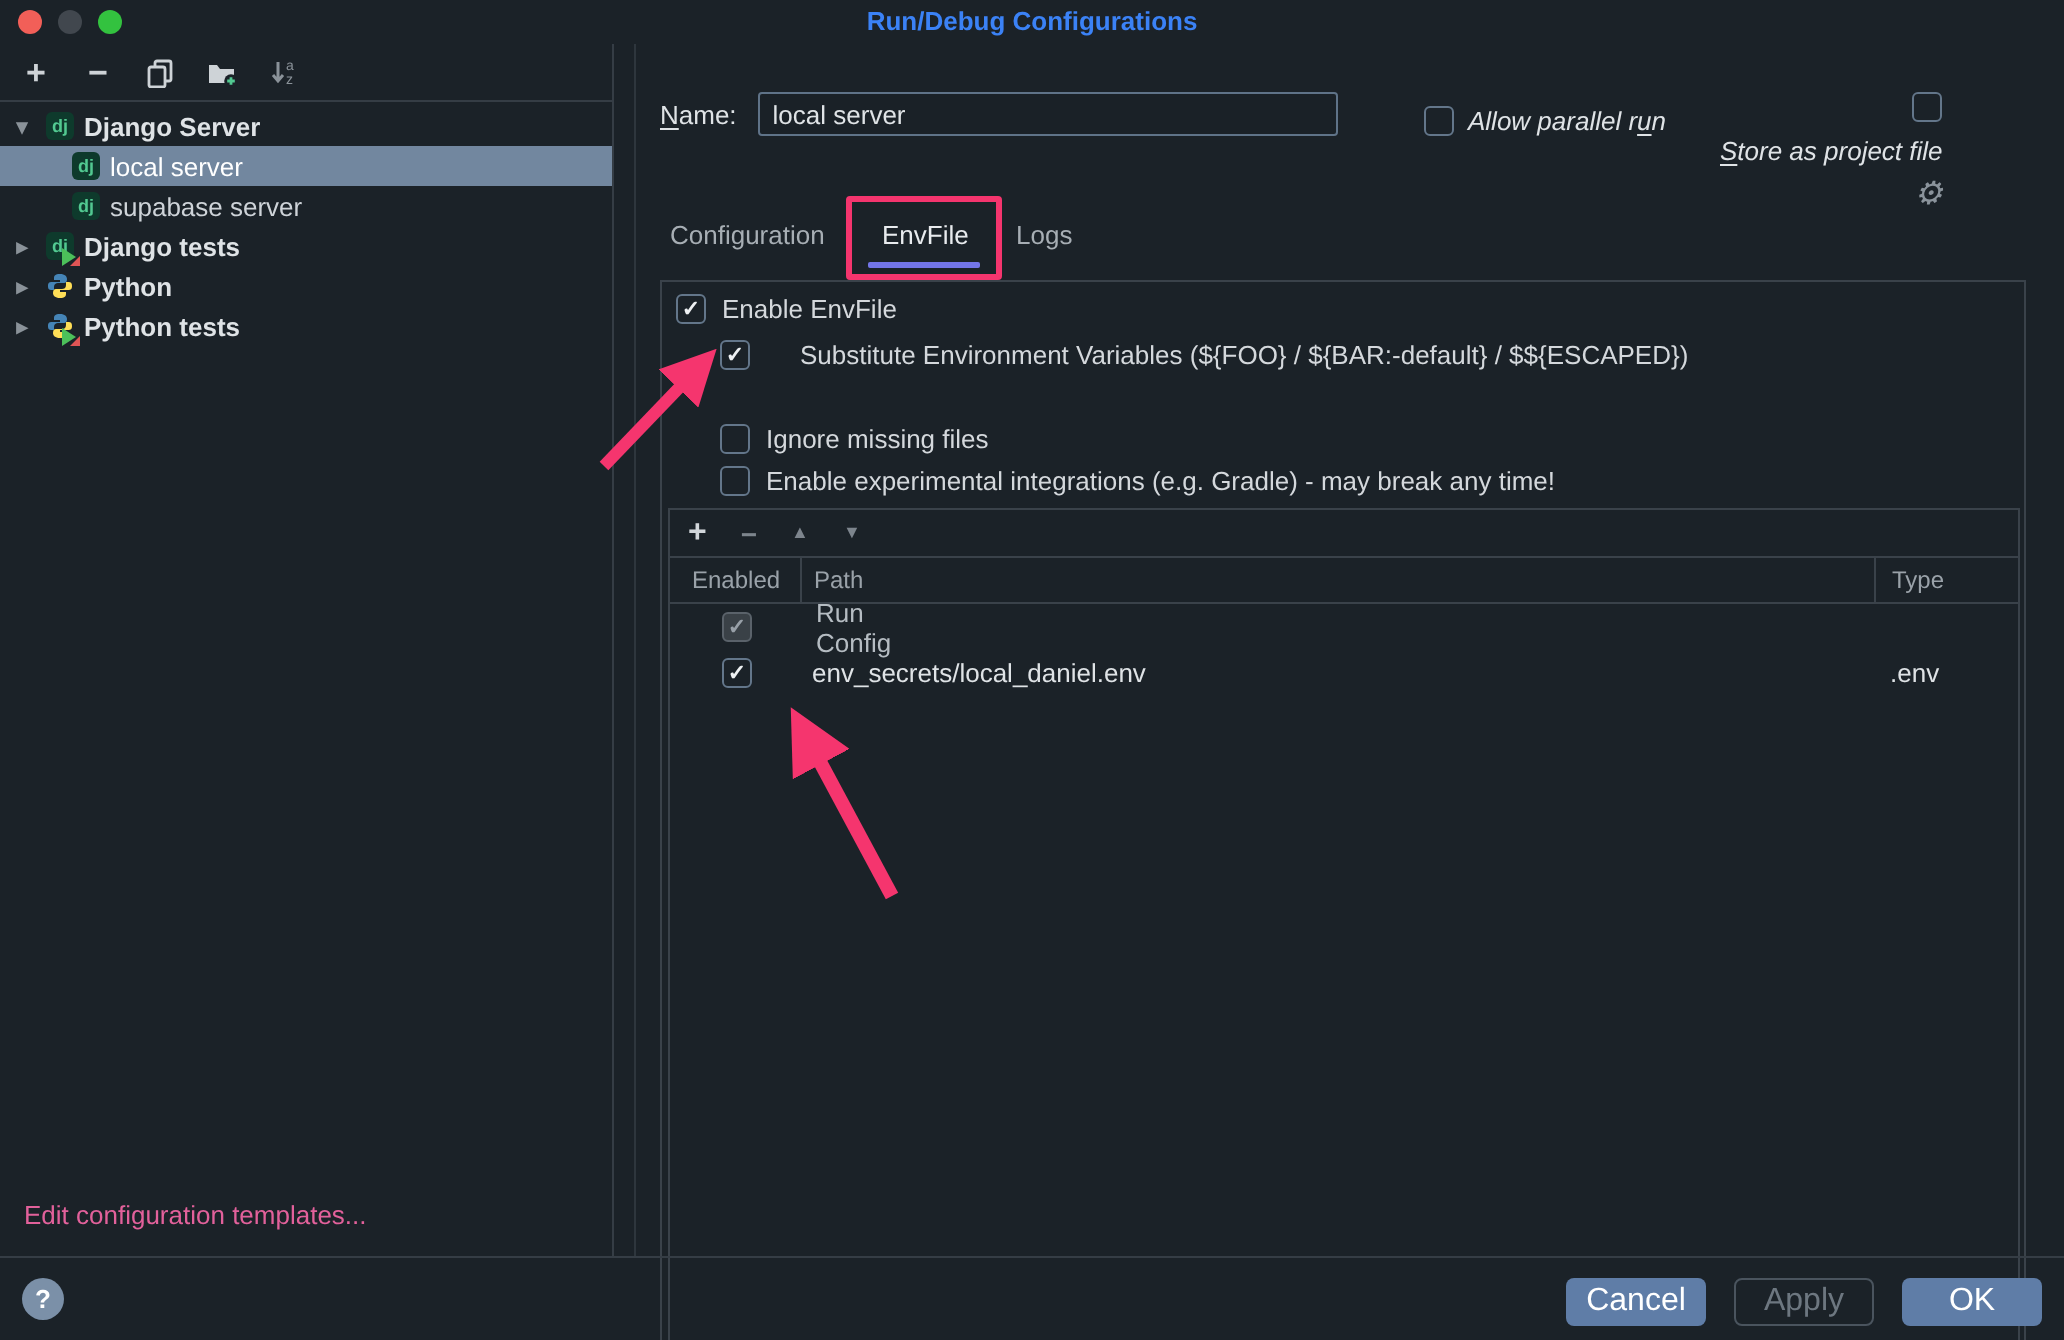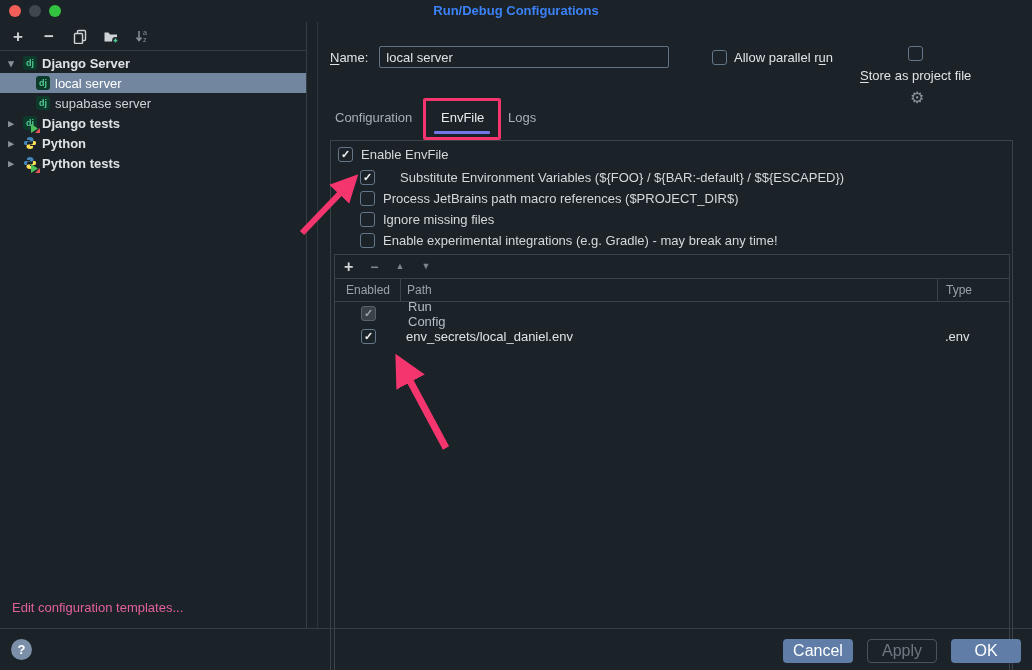--- a/index.html
+++ b/index.html
@@ -41,21 +41,21 @@
   .ic-wrap { position:relative; width:14px; height:14px; flex:none; }
   .test-ov { position:absolute; right:-3px; bottom:-3px; width:9px; height:9px; }
   .edit-templates { position:absolute; left:12px; bottom:13px; color:#e2619b;
     cursor:pointer; }
   
   .main { position:absolute; left:318px; top:22px; width:714px; height:606px; }
   .name-row { position:absolute; left:12px; top:24px; height:22px; display:flex;
     align-items:center; gap:11px; }
   .name-input { width:290px; height:22px; background:#1a2127; border:1px solid #5f7388;
     border-radius:2px; color:#dfe3e6; padding:0 6px; font-family:inherit; font-size:13px; outline:none; }
-  .chk-row { position:absolute; height:22px; display:flex; align-items:center; gap:7px; }
+  .chk-row { position:absolute; height:22px; display:flex; align-items:flex-end; gap:7px;font-style:italic; }
   .row-parallel { left:394px; top:24px; }
   .row-store { left:542px; top:24px;flex-direction:column; }
   .cb { width:15px; height:15px; border:1.5px solid #63768a; border-radius:3px;
     background:transparent; position:relative; flex:none; }
   .cb.checked::after { content:"✓"; position:absolute; inset:-1px; display:grid;
     place-items:center; color:#eef1f3; font-size:11px; font-weight:bold; }
   .cb.disabled { background:#3a4147; border-color:#5a626a; }
   .cb.disabled::after { color:#98a0a8; }
   .mn { text-decoration:underline; text-underline-offset:2px; }
   .gear { color:#8a939b; font-size:16px; line-height:1; margin-left:3px; }
@@ -217,24 +217,20 @@
 
     <div class="content-box">
       <div class="env-cb-row" style="left:7px; top:4px;">
         <span class="cb checked"></span>
         <span>Enable EnvFile</span>
       </div>
       <div class="env-cb-row" style="left:29px; top:27px;gap:25px;">
         <span class="cb checked"></span>
         <span>Substitute Environment Variables (${FOO} / ${BAR:-default} / $${ESCAPED})</span>
       </div>
-      <div class="env-cb-row" style="left:29px; top:48px;">
-        <span class="cb"></span>
-        <span>Process JetBrains path macro references ($PROJECT_DIR$)</span>
-      </div>
       <div class="env-cb-row" style="left:29px; top:69px;">
         <span class="cb"></span>
         <span>Ignore missing files</span>
       </div>
       <div class="env-cb-row" style="left:29px; top:90px;">
         <span class="cb"></span>
         <span>Enable experimental integrations (e.g. Gradle) - may break any time!</span>
       </div>
 
       <div class="tbl">

